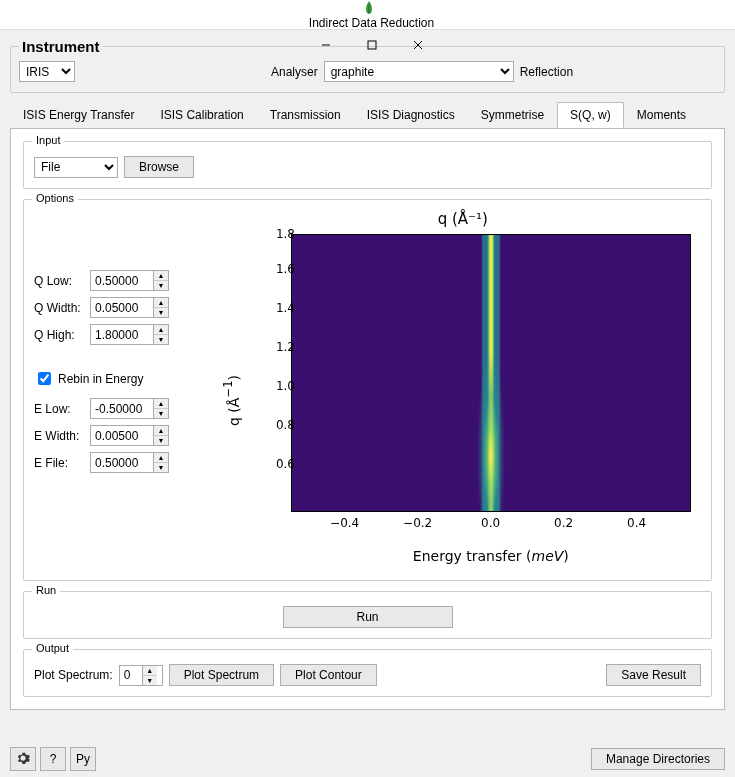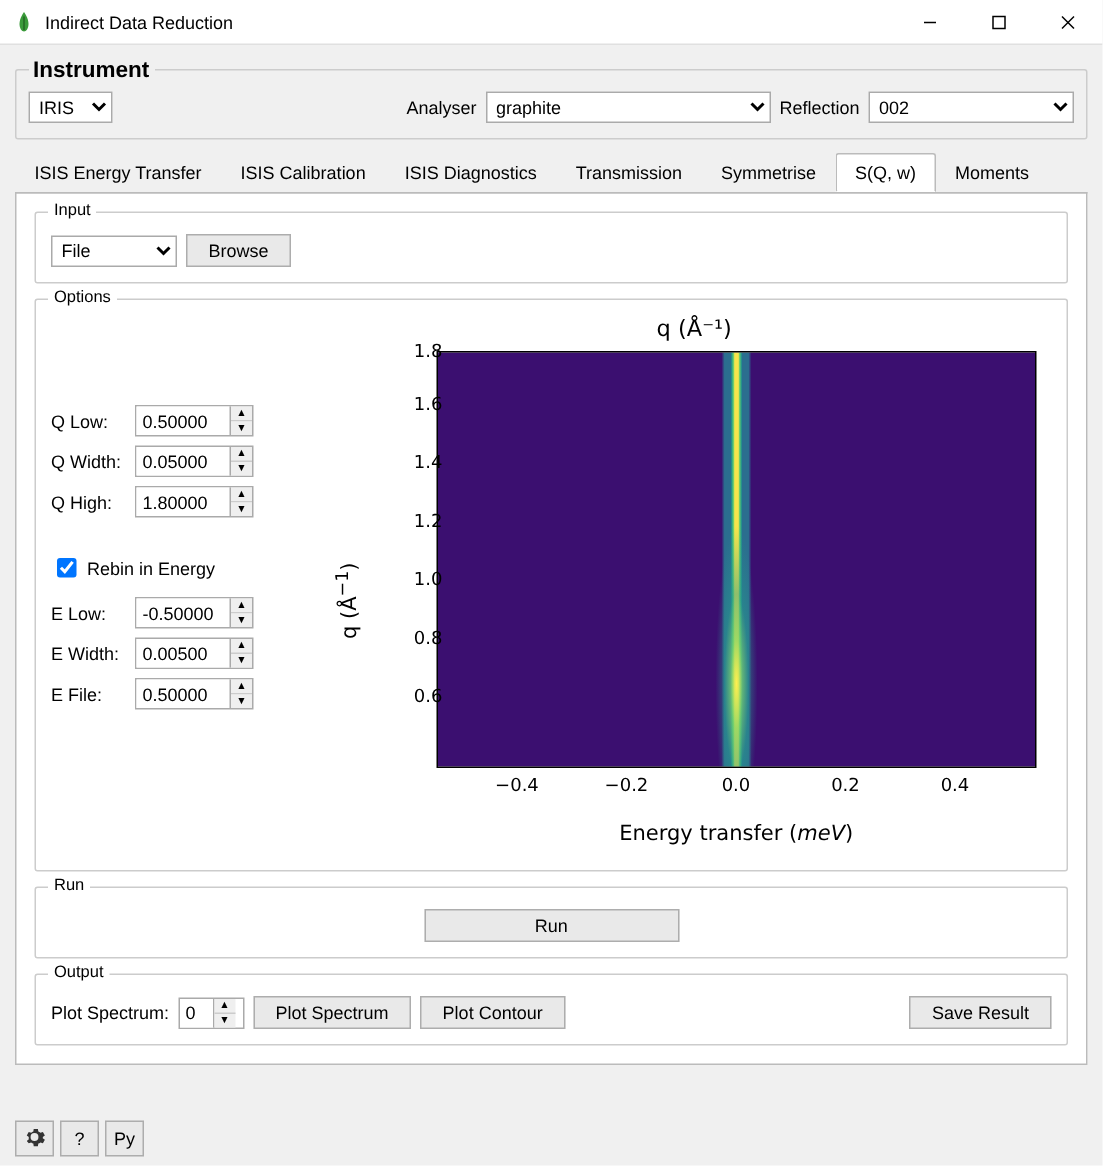--- a/index.html
+++ b/index.html
@@ -13,20 +13,21 @@
     height: 777px;
     overflow: hidden;
   }
   .titlebar {
     display: flex;
     align-items: center;
     height: 30px;
     background: #fff;
     padding: 0 0 0 8px;
     border-bottom: 1px solid #e0e0e0;
+    flex-direction: column;
   }
   .titlebar .icon { width: 16px; height: 16px; margin-right: 6px; }
   .titlebar .title { flex: 1; font-size: 12px; }
   .titlebar .winbtns { display: flex; }
   .winbtn {
     width: 46px; height: 30px;
     display: flex; align-items: center; justify-content: center;
     font-family: "Segoe UI Symbol", sans-serif;
     font-size: 10px;
   }
@@ -254,31 +255,28 @@
     <legend>Instrument</legend>
     <div class="instr-row">
       <select class="combo small">
         <option>IRIS</option>
       </select>
       <span class="lbl" style="margin-left:190px">Analyser</span>
       <select class="combo med">
         <option>graphite</option>
       </select>
       <span>Reflection</span>
-      <select class="combo big" style="flex:1">
-        <option>002</option>
-      </select>
     </div>
   </fieldset>
 
   <div class="tabs">
     <div class="tab">ISIS Energy Transfer</div>
     <div class="tab">ISIS Calibration</div>
+    <div class="tab">Transmission</div>
     <div class="tab">ISIS Diagnostics</div>
-    <div class="tab">Transmission</div>
     <div class="tab">Symmetrise</div>
     <div class="tab active">S(Q, w)</div>
     <div class="tab">Moments</div>
   </div>
 
   <div class="tabpane">
 
     <div class="group">
       <span class="gtitle">Input</span>
       <div class="input-row">
@@ -414,13 +412,14 @@
   <div class="iconbtn">
     <span>
       <svg width="14" height="14" viewBox="0 0 16 16">
           <path fill="#333" d="M8 5a3 3 0 100 6 3 3 0 000-6zm6.4 3c0 .3 0 .6-.1.9l1.6 1.2-1.5 2.6-1.9-.6c-.5.4-1 .7-1.6.9l-.3 2H7.4l-.3-2c-.6-.2-1.1-.5-1.6-.9l-1.9.6L2.1 11l1.6-1.2c-.1-.3-.1-.6-.1-.9s0-.6.1-.9L2.1 6.8l1.5-2.6 1.9.6c.5-.4 1-.7 1.6-.9l.3-2h3.2l.3 2c.6.2 1.1.5 1.6.9l1.9-.6 1.5 2.6-1.6 1.2c.1.3.1.6.1.9z"></path>
         </svg>
     </span>
   </div>
   <div class="iconbtn">?</div>
   <div class="iconbtn">Py</div>
   <span class="spacer"></span>
+  <button class="btn">Manage Directories</button>
 </div>
 
 </body></html>

